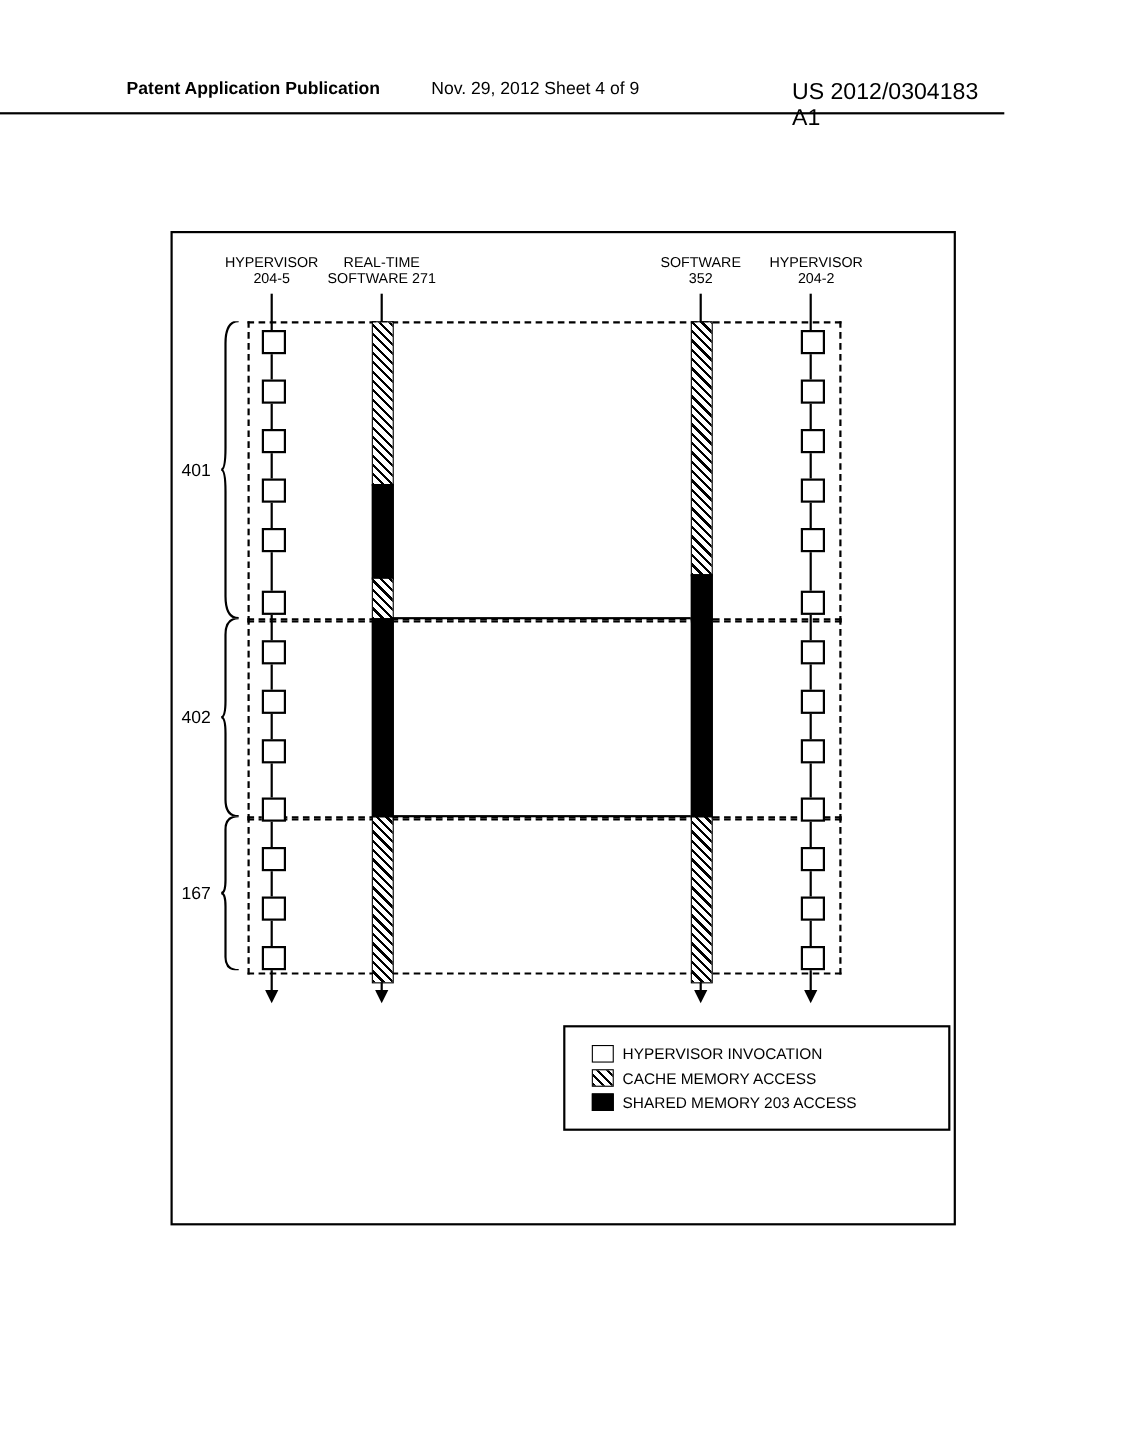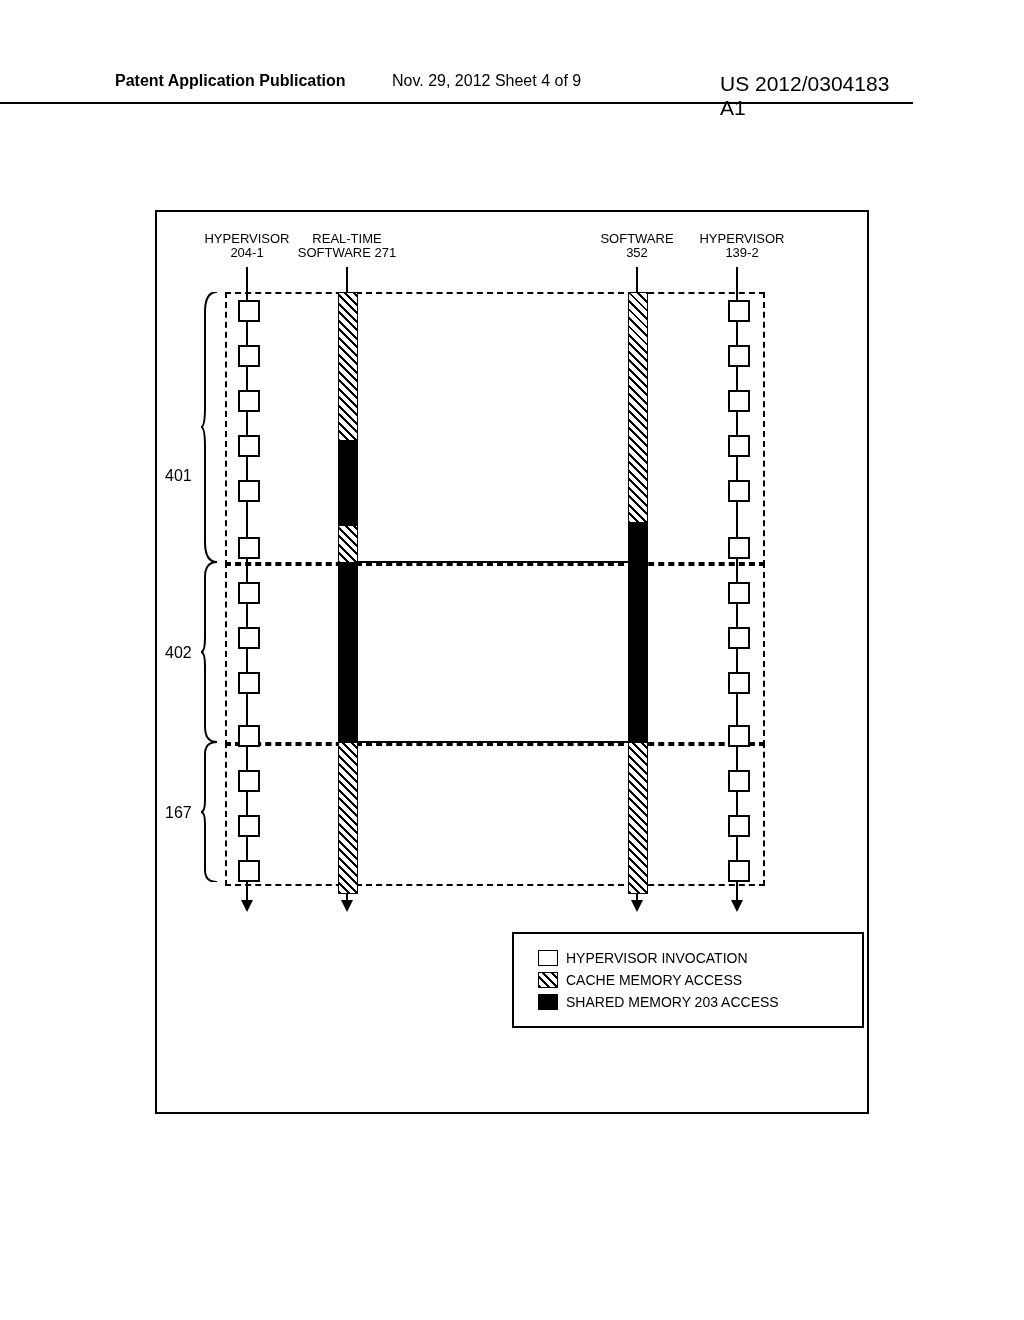--- a/index.html
+++ b/index.html
@@ -173,33 +173,33 @@
     <div class="header-left">Patent Application Publication</div>
     <div class="header-mid">Nov. 29, 2012  Sheet 4 of 9</div>
     <div class="header-right">US 2012/0304183 A1</div>
   </div>
 
 
   <div class="diagram-outer">
 
     <div class="col-label" style="left:45px; top:20px; width:90px;">
       <span>HYPERVISOR</span><br>
-      <span>204-1</span>
+      <span>204-5</span>
     </div>
     <div class="col-label" style="left:135px; top:20px; width:110px;">
       <span>REAL-TIME</span><br>
       <span>SOFTWARE 271</span>
     </div>
     <div class="col-label" style="left:435px; top:20px; width:90px;">
       <span>SOFTWARE</span><br>
       <span>352</span>
     </div>
     <div class="col-label" style="left:535px; top:20px; width:100px;">
       <span>HYPERVISOR</span><br>
-      <span>139-2</span>
+      <span>204-2</span>
     </div>
 
     <div class="lane-line" style="left:89px; top:55px; height:634px;"></div>
     <div class="lane-line" style="left:189px; top:55px; height:634px;"></div>
     <div class="lane-line" style="left:479px; top:55px; height:634px;"></div>
     <div class="lane-line" style="left:579px; top:55px; height:634px;"></div>
 
     <div class="arrowhead" style="left:84px; top:688px;"></div>
     <div class="arrowhead" style="left:184px; top:688px;"></div>
     <div class="arrowhead" style="left:474px; top:688px;"></div>
@@ -207,21 +207,21 @@
 
     <div class="region-box" style="left:68px; top:80px; width:536px; height:270px;"></div>
     <div class="region-box" style="left:68px; top:350px; width:536px; height:180px;"></div>
     <div class="region-box" style="left:68px; top:530px; width:536px; height:140px;"></div>
 
     <div class="brace" style="left:44px; top:80px; height:270px;">
       <svg width="18" height="270" viewBox="0 0 18 270">
         <path d="M16 0 Q4 0 4 20 L4 115 Q4 135 0 135 Q4 135 4 155 L4 250 Q4 270 16 270" fill="none" stroke="#000" stroke-width="2"></path>
       </svg>
     </div>
-    <div class="brace-label" style="left:8px; top:208px;margin-top:47px;">401</div>
+    <div class="brace-label" style="left:8px; top:208px;">401</div>
 
     <div class="brace" style="left:44px; top:350px; height:180px;">
       <svg width="18" height="180" viewBox="0 0 18 180">
         <path d="M16 0 Q4 0 4 15 L4 75 Q4 90 0 90 Q4 90 4 105 L4 165 Q4 180 16 180" fill="none" stroke="#000" stroke-width="2"></path>
       </svg>
     </div>
     <div class="brace-label" style="left:8px; top:432px;">402</div>
 
     <div class="brace" style="left:44px; top:530px; height:140px;">
       <svg width="18" height="140" viewBox="0 0 18 140">

